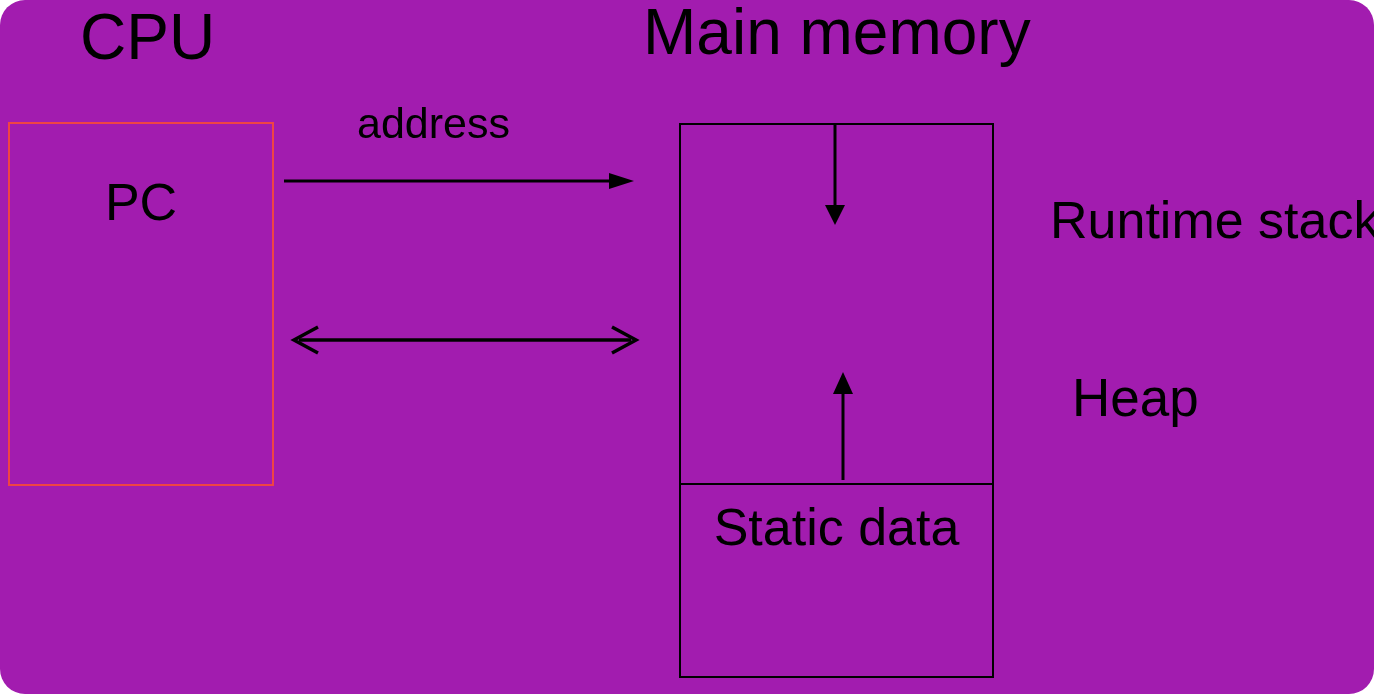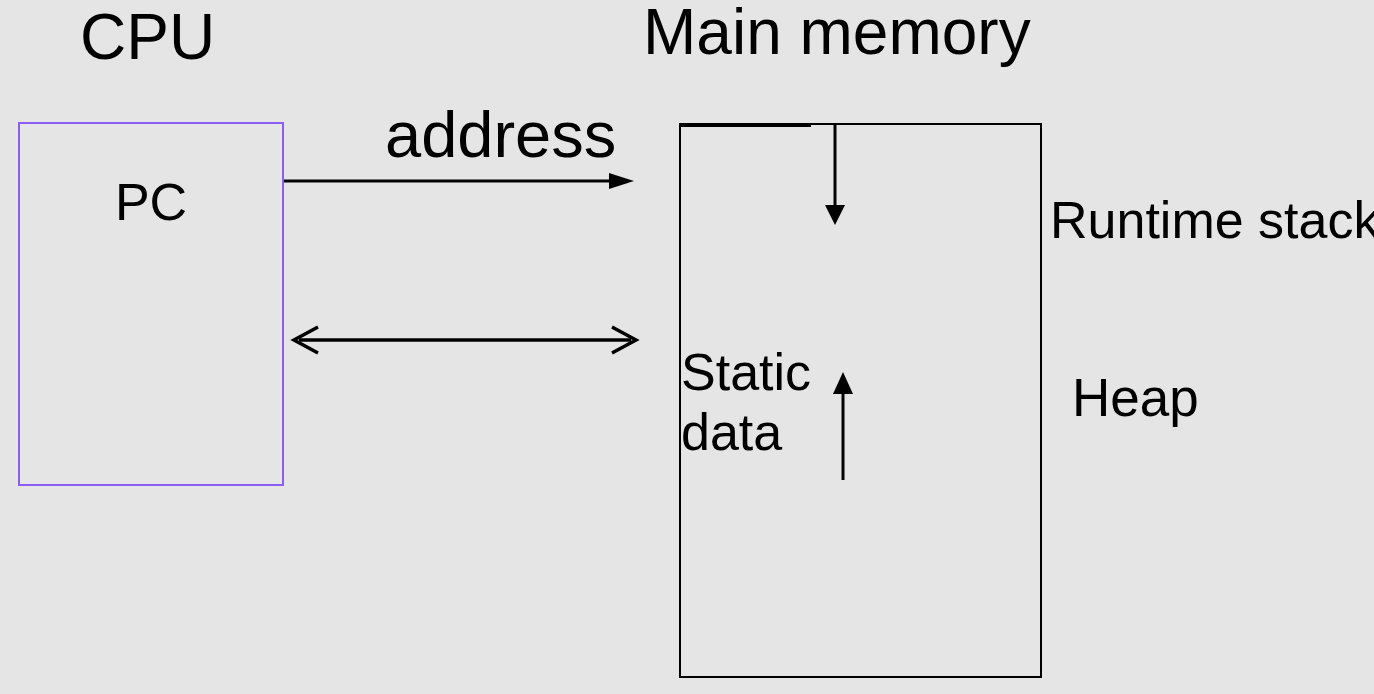--- a/index.html
+++ b/index.html
@@ -4,77 +4,78 @@
 <style>
   html, body {
     margin: 0;
     padding: 0;
     background: #ffffff;
   }
   .canvas {
     position: relative;
     width: 1374px;
     height: 694px;
-    background: #e5e5e5;
+    background: #a21caf;
     font-family: "Liberation Sans", "DejaVu Sans", sans-serif;
     color: #000000;
     overflow: hidden;
+    border-radius: 25px;
   }
   .label {
     position: absolute;
     line-height: 1;
     white-space: nowrap;
     color: #000000;
   }
   .title {
     font-size: 64px;
   }
   .cpu-title   { left: 80px;  top: 5px; }
   .mem-title   { left: 643px; top: 0px; }
 
   .cpu-box {
     position: absolute;
-    left: 18px; top: 122px;
+    left: 8px; top: 122px;
     width: 266px; height: 364px;
-    border: 2px solid #8b5cf6;
+    border: 2px solid #ef4444;
     box-sizing: border-box;
   }
   .pc-label {
     position: absolute;
     top: 52px; left: 0; right: 0;
     text-align: center;
     font-size: 52px;
     line-height: 1;
   }
 
   .mem-box {
     position: absolute;
     left: 679px; top: 123px;
-    width: 363px; height: 555px;
+    width: 315px; height: 555px;
     border: 2px solid #000000;
     box-sizing: border-box;
     display: flex;
-    flex-direction: row;
+    flex-direction: column;
   }
   .mem-free {
     height: 358px;
     flex: 0 0 auto;
   }
   .mem-section {
     flex: 1 1 auto;
     border-top: 2px solid #000000;
     display: flex;
     align-items: center;
     justify-content: center;
     font-size: 52px;
   }
   .mem-static { flex: 0 0 85px; box-sizing: border-box; }
   .mem-code   { flex: 1 1 auto; }
 
-  .bus-label-address   { left: 357px;  top: 102px; font-size: 65px; margin-left: 28px; }
+  .bus-label-address   { left: 357px;  top: 102px; font-size: 43px; }
   .bus-label-instdata  { left: 370px;  top: 349px; font-size: 52px; }
   .anno-runtime-stack  { left: 1050px; top: 194px; font-size: 52px; }
   .anno-heap           { left: 1072px; top: 371px; font-size: 53px; }
 
   .arrow-layer {
     position: absolute;
     left: 0; top: 0;
     width: 1374px; height: 694px;
     pointer-events: none;
   }

